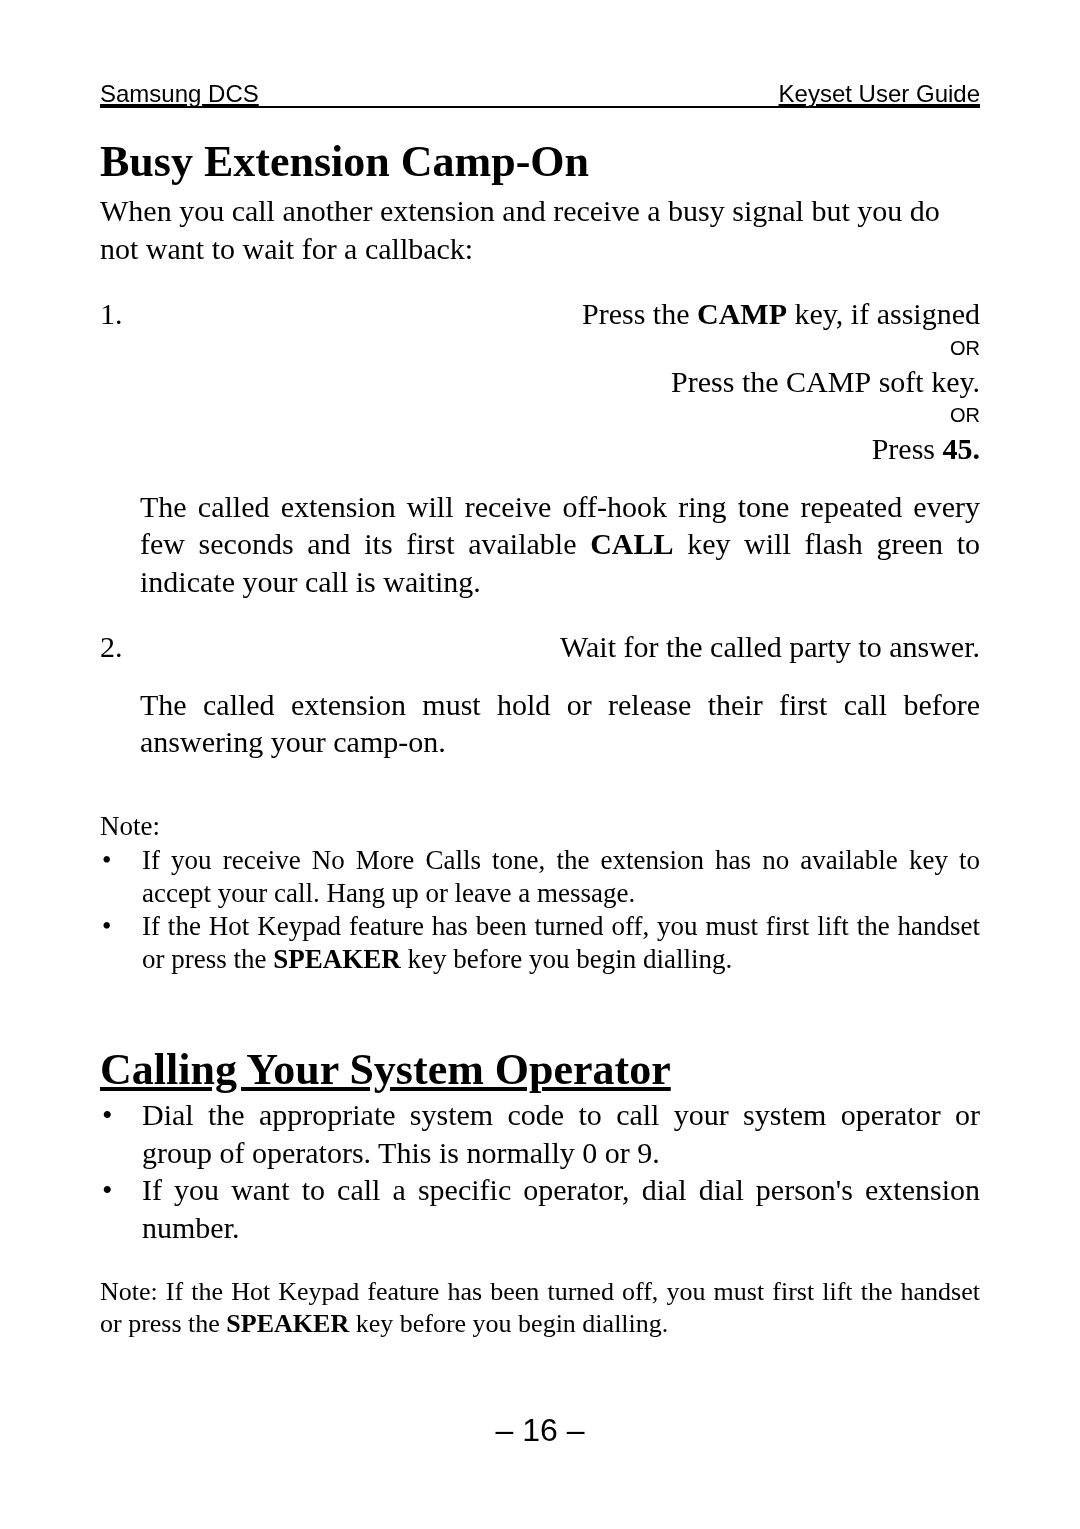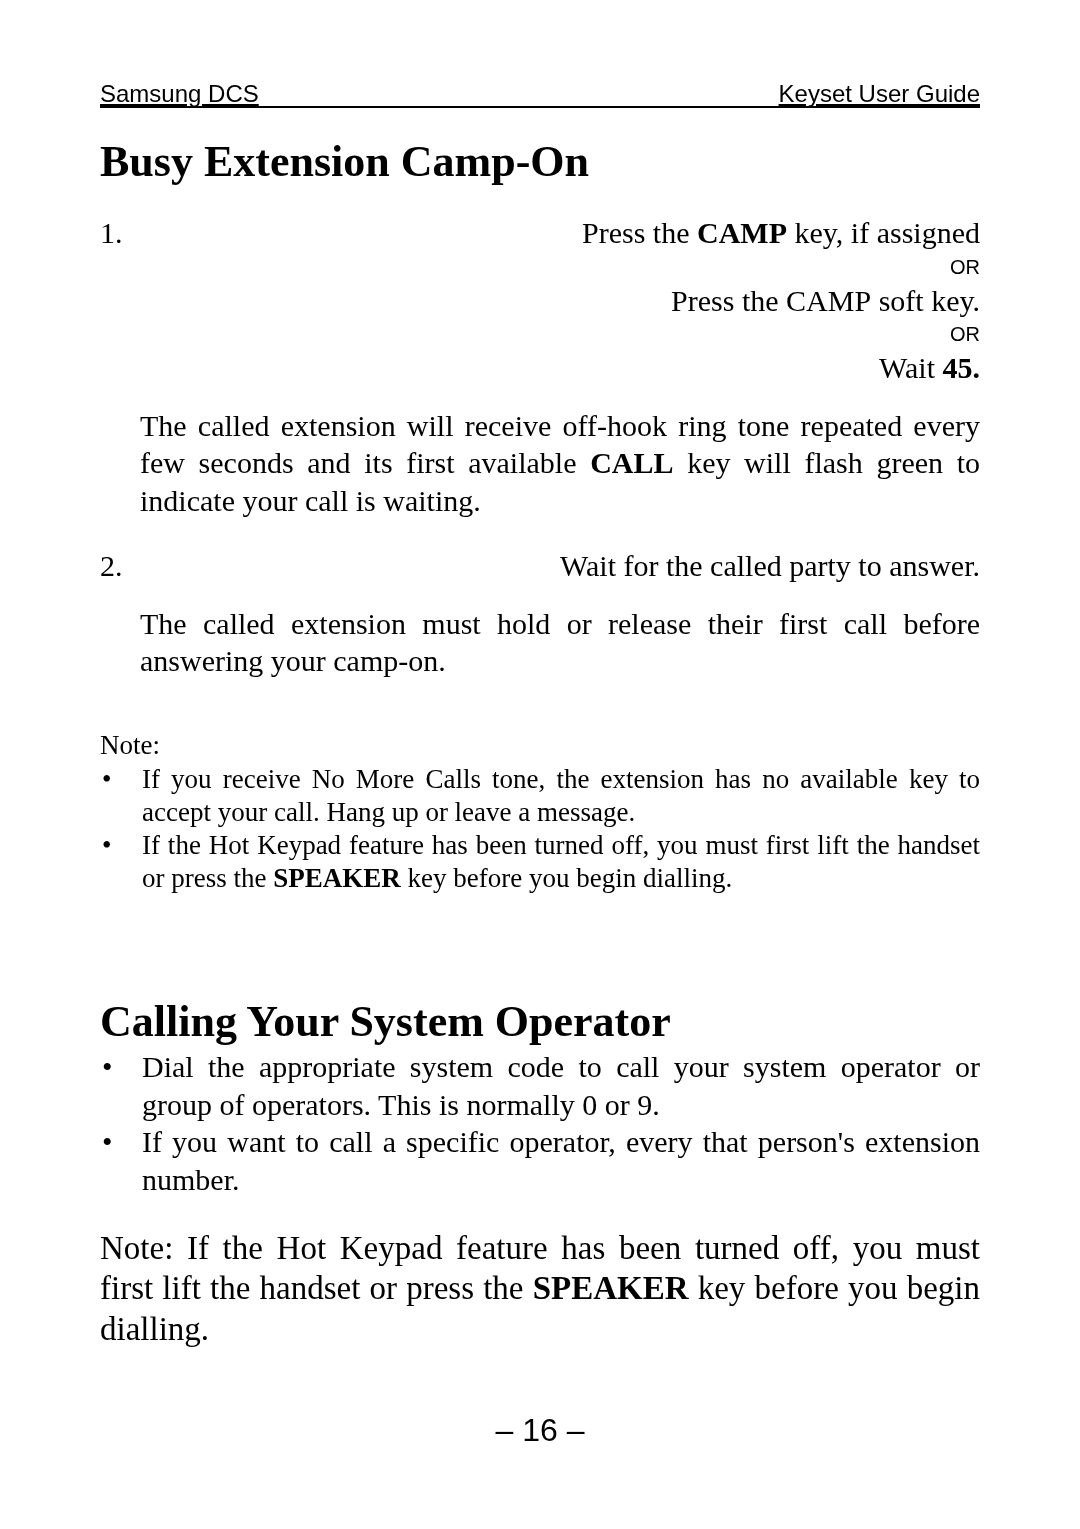--- a/index.html
+++ b/index.html
@@ -41,21 +41,22 @@
     margin-top: -2px;
   }
   h1.section-title {
     font-family: "Times New Roman", Times, serif;
     font-weight: bold;
     font-size: 44px;
     margin: 30px 0 0 0;
     line-height: 1.1;
   }
   h1.section-title.topgap {
-    margin-top: 103px;
+    margin-top: 70px;
+    text-decoration: underline;
   }
   .intro {
     font-size: 30px;
     line-height: 1.25;
     margin-top: 6px;
   }
   .ol-wrap {
     margin-top: 28px;
   }
   .ol-item {
@@ -116,21 +117,21 @@
   .ul-bullet {
     width: 40px;
     flex-shrink: 0;
     text-align: left;
     padding-left: 2px;
   }
   .ul-body {
     flex: 1;
   }
   .note2 {
-    font-size: 33px;
+    font-size: 26px;
     line-height: 1.22;
     margin-top: 30px;
     text-align: justify;
   }
   .page-number {
     position: absolute;
     left: 0;
     right: 0;
     bottom: 80px;
     text-align: center;
@@ -144,36 +145,37 @@
 <div class="page">
   <div class="content">
 
     <div class="header-row">
       <span class="header-left">Samsung DCS</span>
       <span class="header-right">Keyset User Guide</span>
     </div>
     <div class="header-rule"></div>
 
     <h1 class="section-title">Busy Extension Camp-On</h1>
+    <div class="intro">When you call another extension and receive a busy signal but you do not want to wait for a callback:</div>
 
     <div class="ol-wrap">
 
       <div class="ol-item">
         <div class="ol-num">1.</div>
         <div class="ol-body">
           <div>
             <span>Press the </span><span class="smallcaps">CAMP</span><span> key, if assigned</span>
           </div>
           <div class="or-line">OR</div>
           <div>
             <span>Press the </span><span class="smallcaps-nb">CAMP</span><span> soft key.</span>
           </div>
           <div class="or-line">OR</div>
           <div>
-            <span>Wait </span><span class="dial-bold">45.</span>
+            <span>Press </span><span class="dial-bold">45.</span>
           </div>
         </div>
       </div>
 
       <div class="step-detail justify">
         <span>The called extension will receive off-hook ring tone repeated every few seconds and its first available </span><span class="smallcaps">CALL</span><span> key will flash green to indicate your call is waiting.</span>
       </div>
 
       <div class="ol-item">
         <div class="ol-num">2.</div>
@@ -198,21 +200,21 @@
     </div>
 
     <h1 class="section-title topgap">Calling Your System Operator</h1>
     <div class="ul-wrap">
       <div class="ul-item large">
         <div class="ul-bullet">•</div>
         <div class="ul-body justify">Dial the appropriate system code to call your system operator or group of operators. This is normally 0 or 9.</div>
       </div>
       <div class="ul-item large">
         <div class="ul-bullet">•</div>
-        <div class="ul-body justify">If you want to call a specific operator, every that person's extension number.</div>
+        <div class="ul-body justify">If you want to call a specific operator, dial dial person's extension number.</div>
       </div>
     </div>
 
     <div class="note2">
       <span>Note: If the Hot Keypad feature has been turned off, you must first lift the handset or press the </span><span class="smallcaps">SPEAKER</span><span> key before you begin dialling.</span>
     </div>
 
   </div>
 
   <div class="page-number">– 16 –</div>

